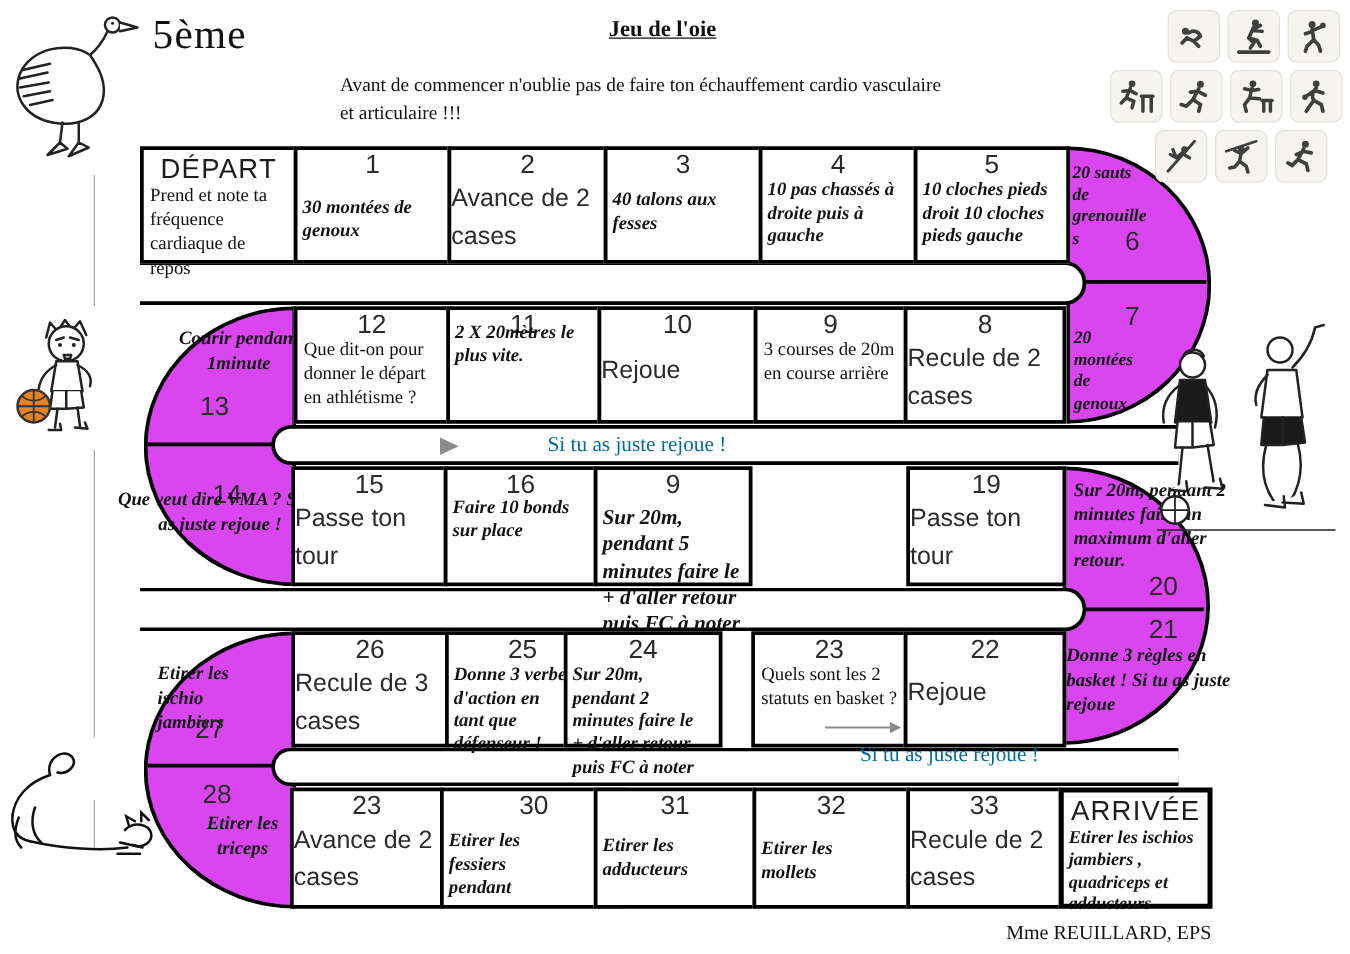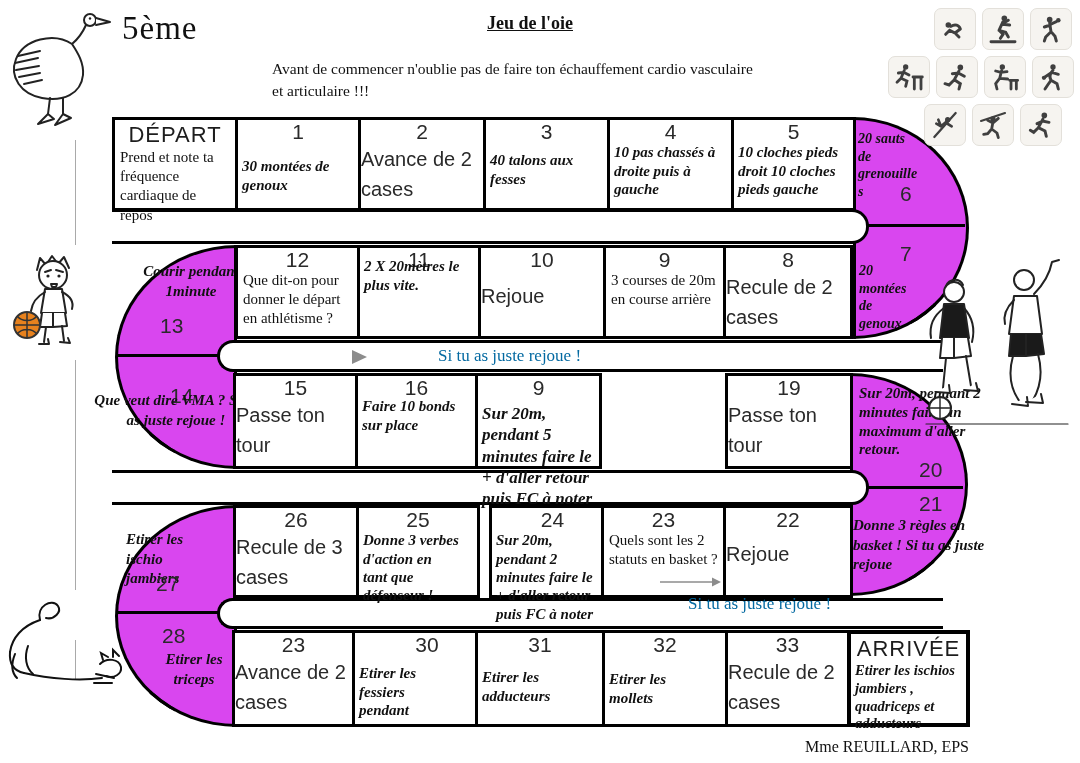--- a/index.html
+++ b/index.html
@@ -312,21 +312,21 @@
   </div>
 
   <div class="cell" style="left:233px;top:505px;width:126px;height:93px;">
     <div class="num">26</div>
     <div class="txt-act">Recule de 3 cases</div>
   </div>
   <div class="cell" style="left:356px;top:505px;width:124px;height:93px;">
     <div class="num">25</div>
     <div class="txt-ex" style="width:96px;">Donne 3 verbes d'action en tant que défenseur !</div>
   </div>
-  <div class="cell" style="left:489px;top:505px;width:127px;height:93px;">
+  <div class="cell" style="left:451px;top:505px;width:127px;height:93px;">
     <div class="num">24</div>
     <div class="txt-ex" style="width:104px;">Sur 20m, pendant 2 minutes faire  le + d'aller retour puis FC à noter</div>
   </div>
   <div class="cell" style="left:601px;top:505px;width:125px;height:93px;">
     <div class="num">23</div>
     <div class="txt-q">Quels sont les 2 statuts en basket ?</div>
     <svg style="position:absolute;left:56px;top:68px;" width="62" height="12" viewBox="0 0 62 12">
       <line x1="0" y1="6" x2="52" y2="6" stroke="#8c8c8c" stroke-width="1.5"></line>
       <polygon points="52,1.5 61,6 52,10.5" fill="#8c8c8c"></polygon>
     </svg>

